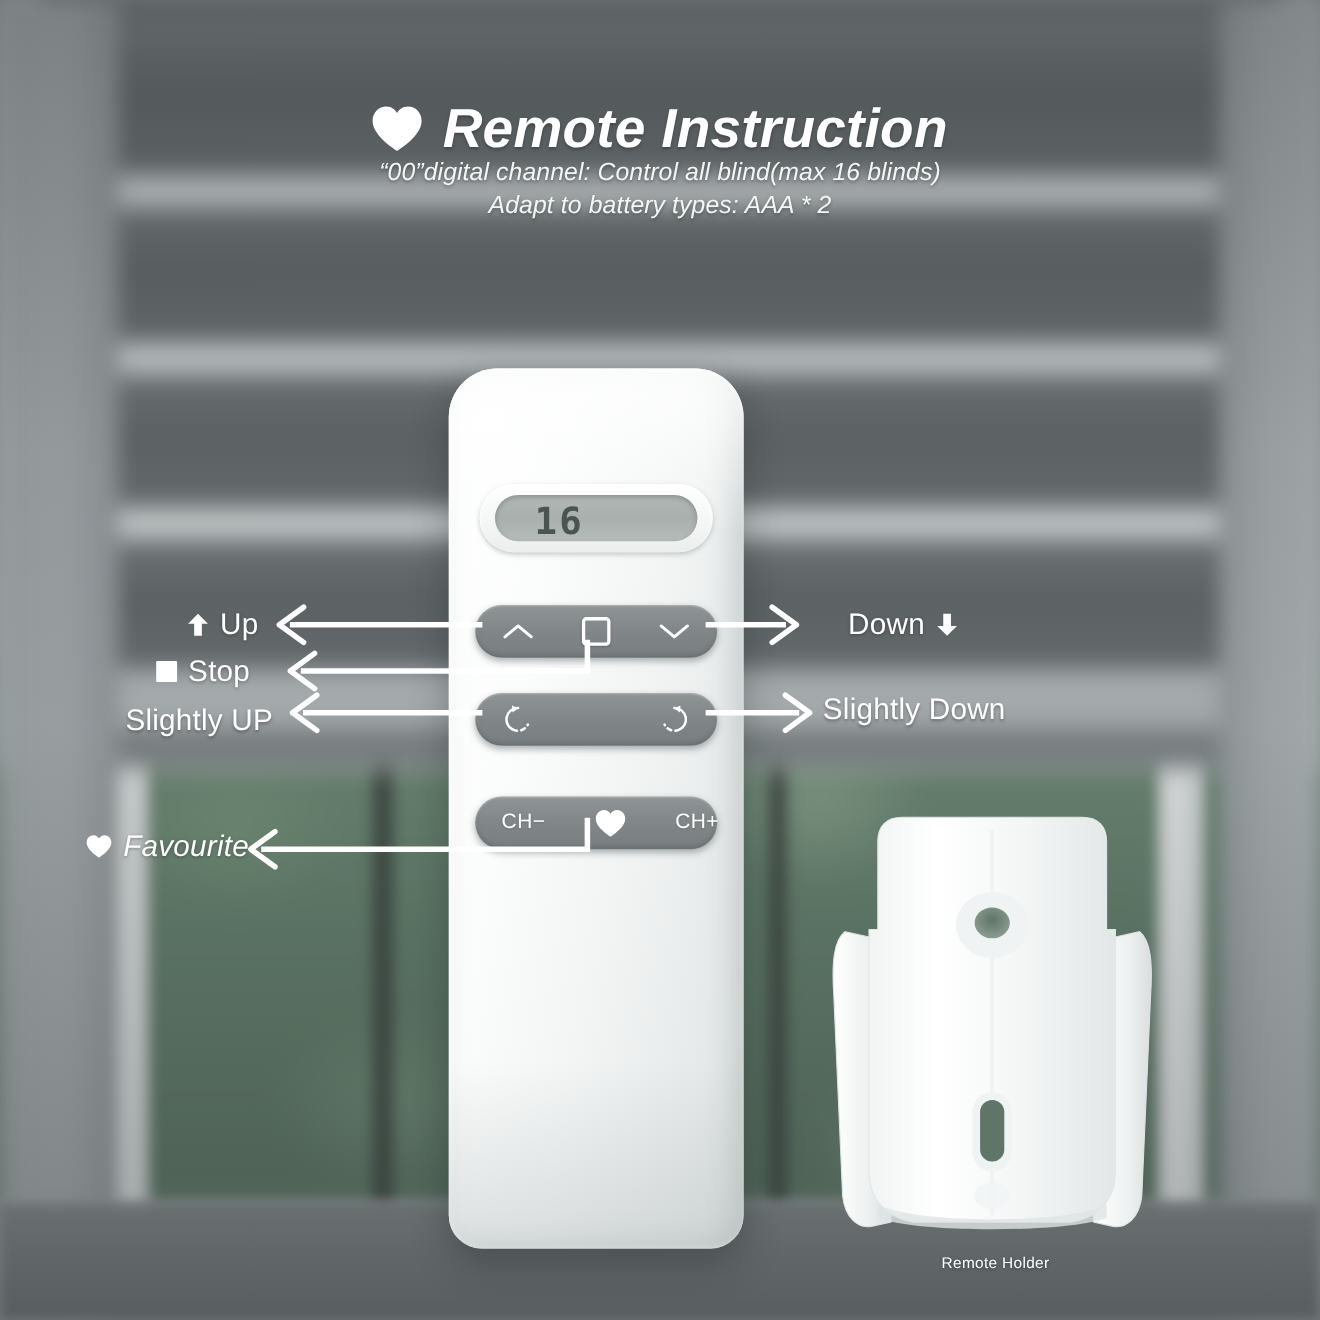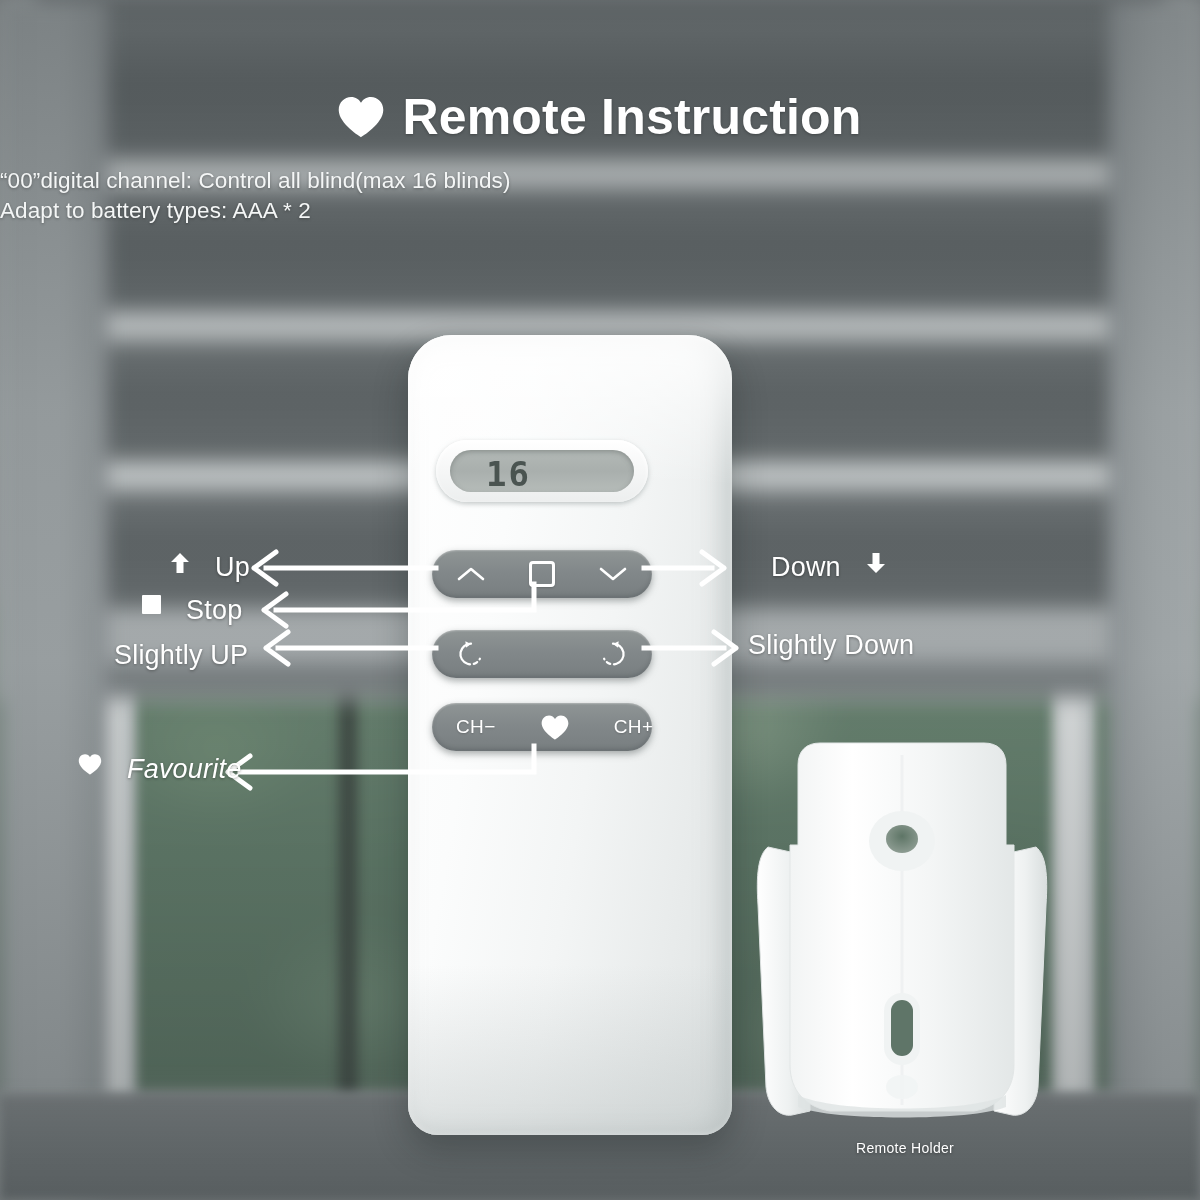--- a/index.html
+++ b/index.html
@@ -88,36 +88,36 @@
     background:linear-gradient(180deg,#878d8f,#6f7577);
   }
 
   
   .bg-tint{
     position:absolute;inset:0;
     background:linear-gradient(180deg,rgba(60,66,68,.34) 0%,rgba(80,86,88,.12) 34%,rgba(70,76,78,.06) 55%,rgba(50,56,58,.30) 100%);
   }
 
   
-  .header{position:absolute;left:0;top:92px;width:1200px;}
+  .header{position:absolute;left:0;top:92px;width:1200px;text-align:center;font-style:italic;}
   .title-row{display:flex;align-items:center;justify-content:center;gap:18px;}
   .heart-big{width:46px;height:42px;flex:none;}
   .title{
     color:#ffffff;font-size:50px;font-weight:bold;letter-spacing:.2px;
     line-height:1;text-shadow:0 1px 3px rgba(0,0,0,.28);
   }
-  .subtitle{margin-top:24px;}
+  .subtitle{}
   .subline{
     color:#f4f6f6;font-size:22.5px;line-height:30px;letter-spacing:.1px;
     text-shadow:0 1px 3px rgba(0,0,0,.30);
   }
 
   
   .remote{
-    position:absolute;left:408px;top:335px;width:324px;height:800px;
+    position:absolute;left:408px;top:335px;width:268px;height:800px;
     border-radius:44px 44px 30px 30px;
     background:
       linear-gradient(100deg,#ffffff 0%,#fbfcfc 28%,#f3f5f5 55%,#e8ebeb 80%,#dfe3e3 100%);
     box-shadow:
       0 14px 34px rgba(20,26,28,.30),
       inset 2px 0 6px rgba(255,255,255,.9),
       inset -10px 0 26px rgba(170,178,178,.55);
   }
   .remote-top-shade{
     position:absolute;left:0;top:0;width:100%;height:150px;
@@ -157,39 +157,39 @@
     background:linear-gradient(180deg,#8f9595 0%,#82888a 45%,#787e80 100%);
     box-shadow:
       0 3px 7px rgba(100,108,108,.55),
       inset 0 1px 2px rgba(255,255,255,.35),
       inset 0 -2px 4px rgba(60,66,68,.30);
     display:flex;align-items:center;justify-content:space-between;
     padding:0 24px;
   }
   .pill.row1{top:215px;}
   .pill.row2{top:295px;}
-  .pill.row3{top:368px;gap:45px;}
+  .pill.row3{top:389px;gap:45px;}
 
   .chev{width:30px;height:18px;flex:none;}
   .sq{
     width:26px;height:26px;border:3px solid #ffffff;border-radius:4px;flex:none;
     box-shadow:0 1px 2px rgba(0,0,0,.18);
   }
   .rot{width:30px;height:30px;flex:none;}
   .chlabel{
     color:#ffffff;font-size:19px;letter-spacing:.4px;
     text-shadow:0 1px 2px rgba(0,0,0,.18);
   }
   .heart-btn{width:28px;height:25px;flex:none;}
 
   
   .callout{
     position:absolute;color:#ffffff;white-space:nowrap;
     text-shadow:0 1px 3px rgba(0,0,0,.35);
-    display:flex;gap:25px;
+    display:flex;align-items:center;gap:10px;
   }
   .callout .txt{font-size:27px;letter-spacing:.2px;}
   .gl-up,.gl-down{width:20px;height:22px;flex:none;}
   .gl-sq{width:19px;height:19px;background:#fff;flex:none;border-radius:1px;}
   .gl-heart{width:24px;height:21px;flex:none;}
 
   .c-up{left:170px;top:552px;}
   .c-stop{left:142px;top:595px;}
   .c-slightup{left:114px;top:640px;}
   .c-fav{left:78px;top:754px;font-style:italic;}

